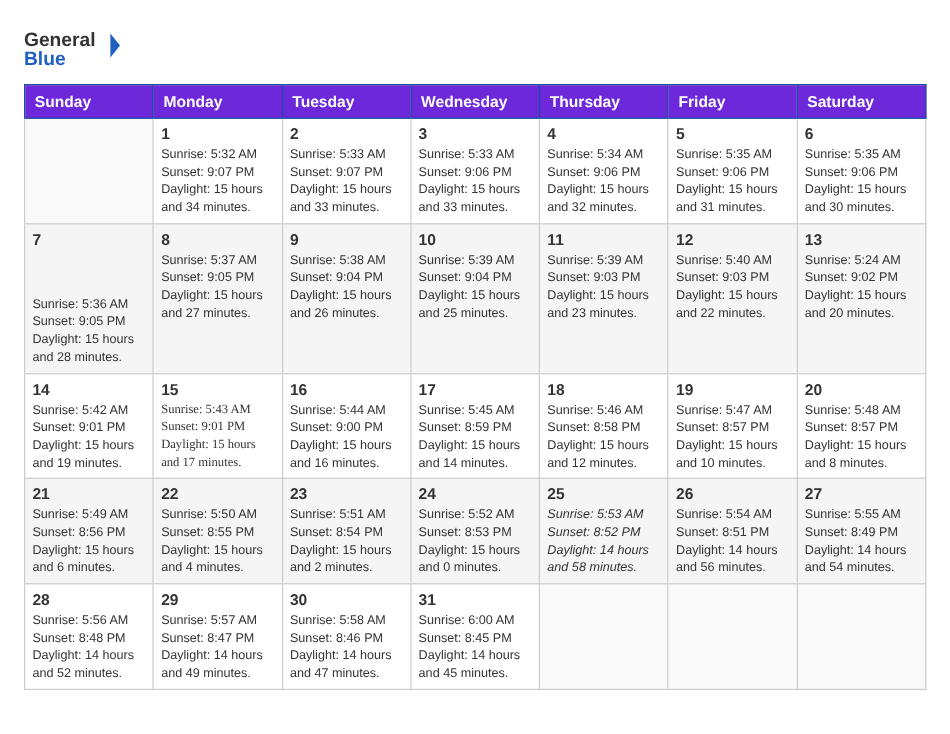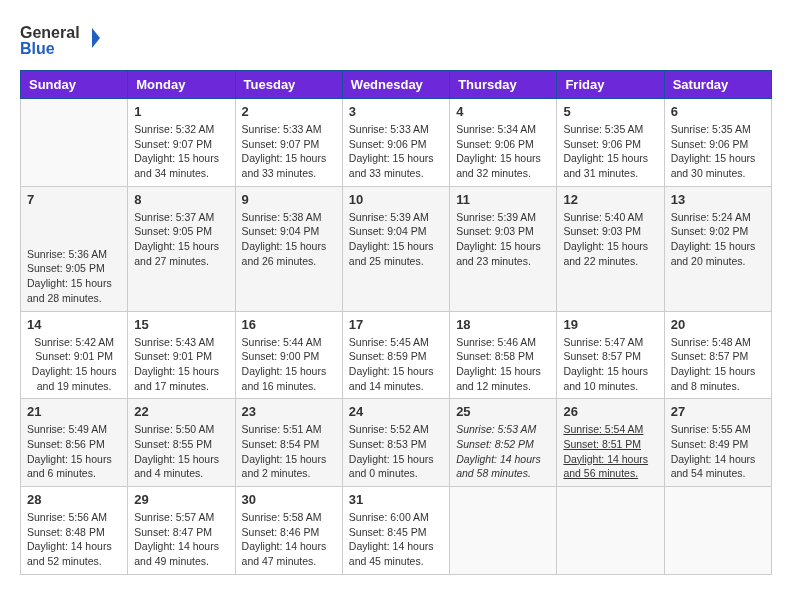--- a/index.html
+++ b/index.html
@@ -201,28 +201,28 @@
           <span class="day-number">13</span>
           <div class="day-info" style="white-space: pre-line;">Sunrise: 5:24 AM
 Sunset: 9:02 PM
 Daylight: 15 hours
 and 20 minutes.</div>
         </td>
       </tr>
       <tr>
         <td>
           <span class="day-number">14</span>
-          <div class="day-info" style="white-space: pre-line; text-align: center;">Sunrise: 5:42 AM
+          <div class="day-info" style="white-space: pre-line;">Sunrise: 5:42 AM
 Sunset: 9:01 PM
 Daylight: 15 hours
 and 19 minutes.</div>
         </td>
         <td>
           <span class="day-number">15</span>
-          <div class="day-info" style="white-space: pre-line;">Sunrise: 5:43 AM
+          <div class="day-info" style="white-space: pre-line; font-family: Liberation Serif, serif;">Sunrise: 5:43 AM
 Sunset: 9:01 PM
 Daylight: 15 hours
 and 17 minutes.</div>
         </td>
         <td>
           <span class="day-number">16</span>
           <div class="day-info" style="white-space: pre-line;">Sunrise: 5:44 AM
 Sunset: 9:00 PM
 Daylight: 15 hours
 and 16 minutes.</div>
@@ -287,21 +287,21 @@
         </td>
         <td>
           <span class="day-number">25</span>
           <div class="day-info" style="white-space: pre-line; font-style: italic;">Sunrise: 5:53 AM
 Sunset: 8:52 PM
 Daylight: 14 hours
 and 58 minutes.</div>
         </td>
         <td>
           <span class="day-number">26</span>
-          <div class="day-info" style="white-space: pre-line; text-decoration: underline;">Sunrise: 5:54 AM
+          <div class="day-info" style="white-space: pre-line;">Sunrise: 5:54 AM
 Sunset: 8:51 PM
 Daylight: 14 hours
 and 56 minutes.</div>
         </td>
         <td>
           <span class="day-number">27</span>
           <div class="day-info" style="white-space: pre-line;">Sunrise: 5:55 AM
 Sunset: 8:49 PM
 Daylight: 14 hours
 and 54 minutes.</div>

